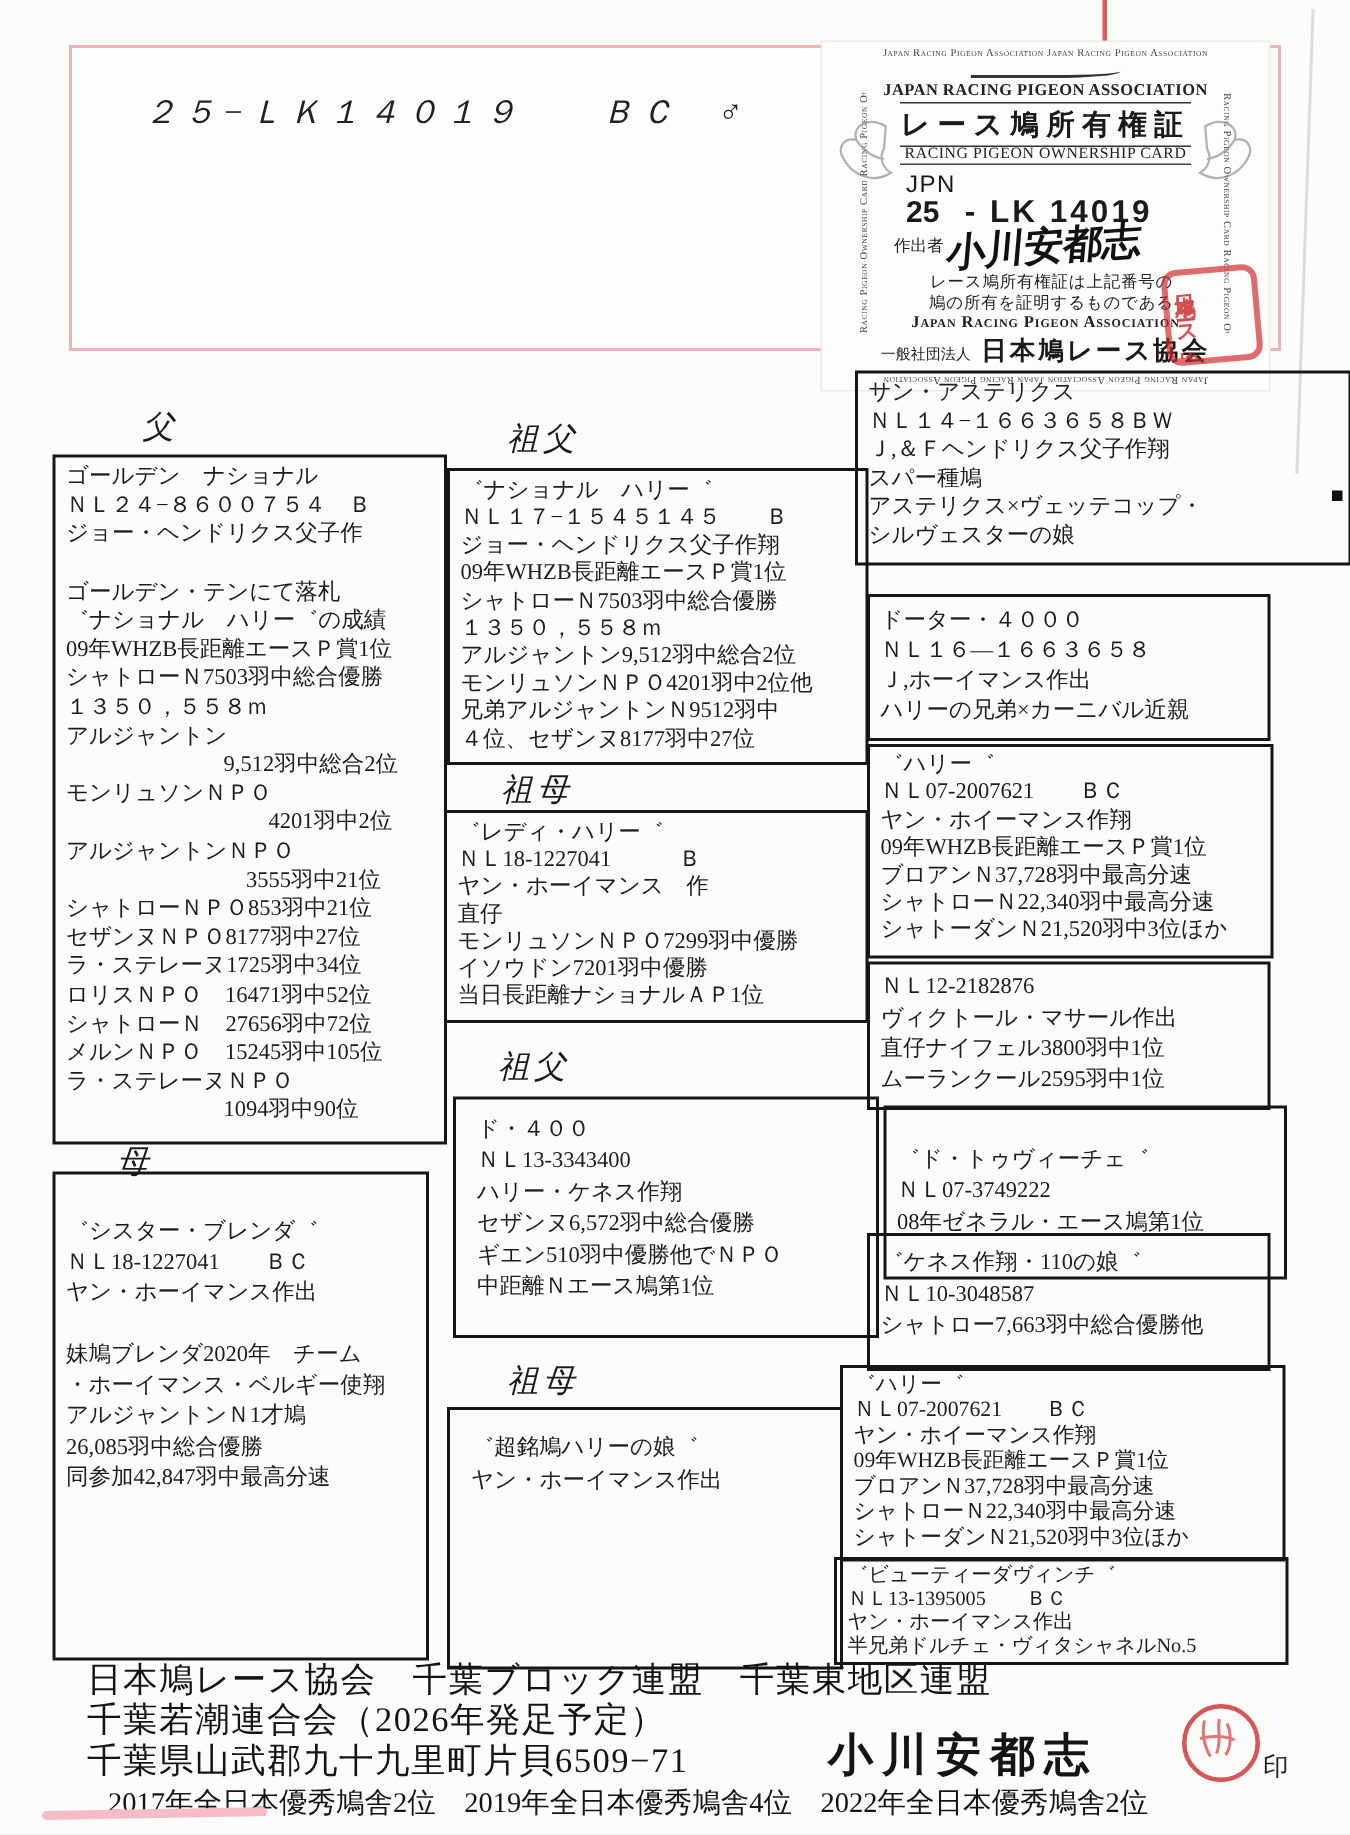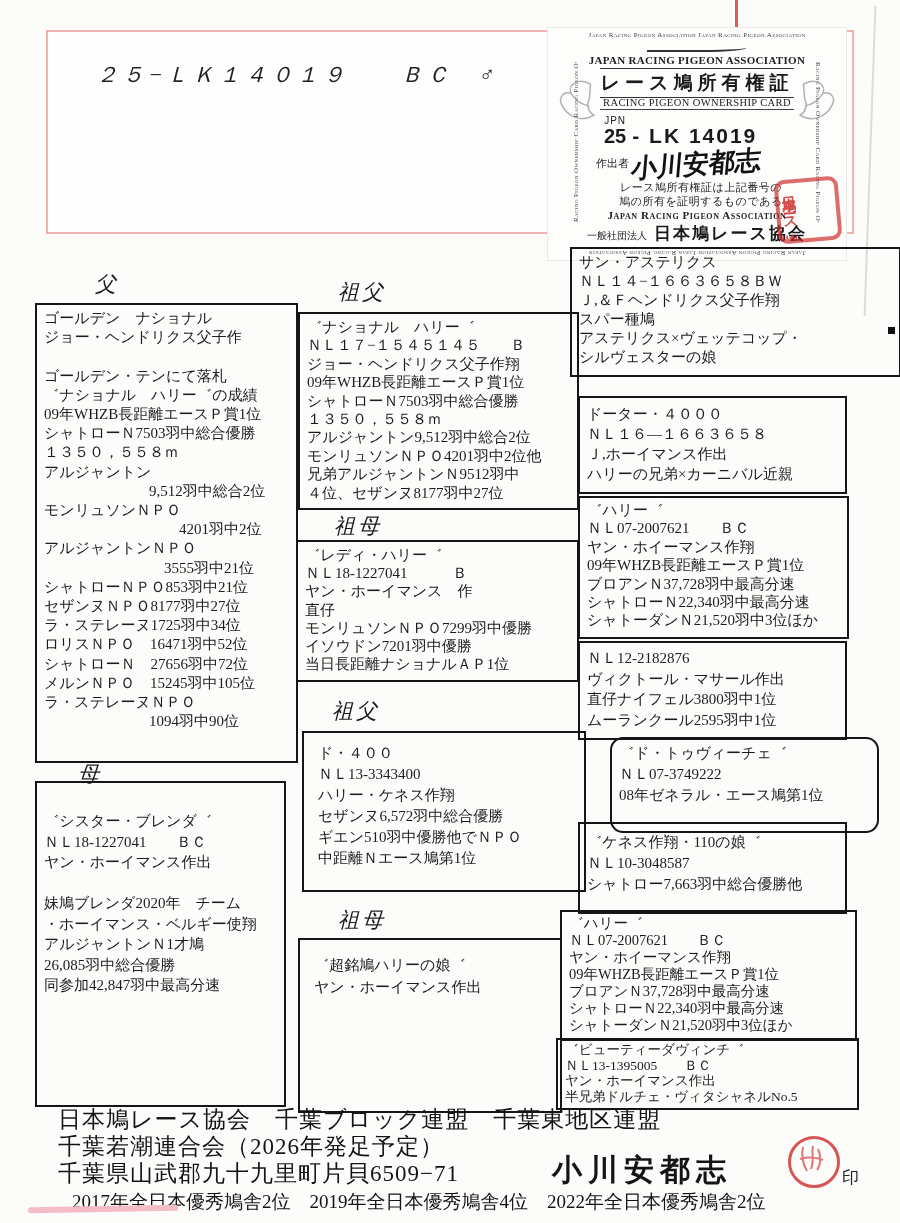--- a/index.html
+++ b/index.html
@@ -32,21 +32,21 @@
   .card-title-en{position:absolute;left:40px;top:26px;width:218px;text-align:center;
                  font-size:11px;font-weight:bold;letter-spacing:.3px;color:#222;}
   .card-title-jp{position:absolute;left:52px;top:40px;width:194px;text-align:center;font-size:19px;
                  letter-spacing:5px;font-weight:bold;color:#1a1a1a;
                  border-top:1.5px solid #333;border-bottom:1.5px solid #333;padding:1px 0;}
   .card-subtitle{position:absolute;left:52px;top:69px;width:194px;text-align:center;font-size:10.5px;
                  letter-spacing:.4px;color:#222;border-bottom:1.5px solid #444;padding-bottom:1px;}
   .card-ring-row{position:absolute;left:56px;top:88px;display:flex;align-items:flex-end;
                  font-family:"Liberation Sans", sans-serif;color:#1a1a1a;}
   .jpn-col{display:flex;flex-direction:column;line-height:1;margin-right:6px;}
-  .jpn-col .jpn{font-size:10px;letter-spacing:1px;text-align:center;}
+  .jpn-col .jpn{font-size:16px;letter-spacing:1px;text-align:center;}
   .jpn-col .yr{font-size:20px;font-weight:bold;}
   .ring-big{font-size:21px;font-weight:bold;letter-spacing:2px;line-height:1;}
   .card-breeder-row{position:absolute;left:48px;top:118px;display:flex;align-items:center;}
   .breeder-label{font-size:11px;color:#222;margin-right:2px;}
   .signature{font-size:26px;font-weight:600;letter-spacing:0;color:#111;
              transform:rotate(-4deg) skewX(-9deg);display:inline-block;}
   .card-note{position:absolute;left:4px;width:100%;text-align:center;font-size:11px;color:#222;letter-spacing:.5px;}
   .note1{top:152px;} .note2{top:166px;}
   .card-assoc-en{position:absolute;left:0;top:181px;width:100%;text-align:center;font-size:11px;
                  font-weight:bold;font-variant:small-caps;letter-spacing:.6px;color:#222;}
@@ -126,20 +126,21 @@
 
   <div class="plabel" style="left:95px;top:270px;">父</div>
   <div class="plabel" style="left:338px;top:278px;">祖父</div>
   <div class="plabel" style="left:334px;top:512px;">祖母</div>
   <div class="plabel" style="left:78px;top:760px;">母</div>
   <div class="plabel" style="left:332px;top:697px;">祖父</div>
   <div class="plabel" style="left:338px;top:906px;">祖母</div>
 
   <div class="pbox" style="left:35px;top:303px;width:250px;height:452px;line-height:19.2px;">
       <div class="ln">ゴールデン　ナショナル</div>
+      <div class="ln">ＮＬ２４−８６００７５４　Ｂ</div>
       <div class="ln">ジョー・ヘンドリクス父子作</div>
       <div class="ln"></div>
       <div class="ln">ゴールデン・テンにて落札</div>
       <div class="ln">゛ナショナル　ハリー゛の成績</div>
       <div class="ln">09年WHZB長距離エースＰ賞1位</div>
       <div class="ln">シャトローＮ7503羽中総合優勝</div>
       <div class="ln">１３５０，５５８ｍ</div>
       <div class="ln">アルジャントン</div>
       <div class="ln">　　　　　　　9,512羽中総合2位</div>
       <div class="ln">モンリュソンＮＰＯ</div>
@@ -222,21 +223,21 @@
       <div class="ln">ブロアンＮ37,728羽中最高分速</div>
       <div class="ln">シャトローＮ22,340羽中最高分速</div>
       <div class="ln">シャトーダンＮ21,520羽中3位ほか</div>
     </div>
   <div class="pbox" style="left:578px;top:641px;width:256px;height:90px;line-height:20.5px;padding-top:5px;">
       <div class="ln">ＮＬ12-2182876</div>
       <div class="ln">ヴィクトール・マサール作出</div>
       <div class="ln">直仔ナイフェル3800羽中1位</div>
       <div class="ln">ムーランクール2595羽中1位</div>
     </div>
-  <div class="pbox" style="left:610px;top:737px;width:256px;height:88px;line-height:21px;padding-top:4px;border-radius:13px;">
+  <div class="pbox" style="left:589px;top:737px;width:256px;height:88px;line-height:21px;padding-top:24px;">
       <div class="ln">゛ド・トゥヴィーチェ゛</div>
       <div class="ln">ＮＬ07-3749222</div>
       <div class="ln">08年ゼネラル・エース鳩第1位</div>
     </div>
   <div class="pbox" style="left:578px;top:822px;width:256px;height:80px;line-height:21px;padding-top:8px;">
       <div class="ln">゛ケネス作翔・110の娘゛</div>
       <div class="ln">ＮＬ10-3048587</div>
       <div class="ln">シャトロー7,663羽中総合優勝他</div>
     </div>
   <div class="pbox" style="left:560px;top:910px;width:284px;height:124px;line-height:17px;padding-top:3px;font-size:14.5px;">

